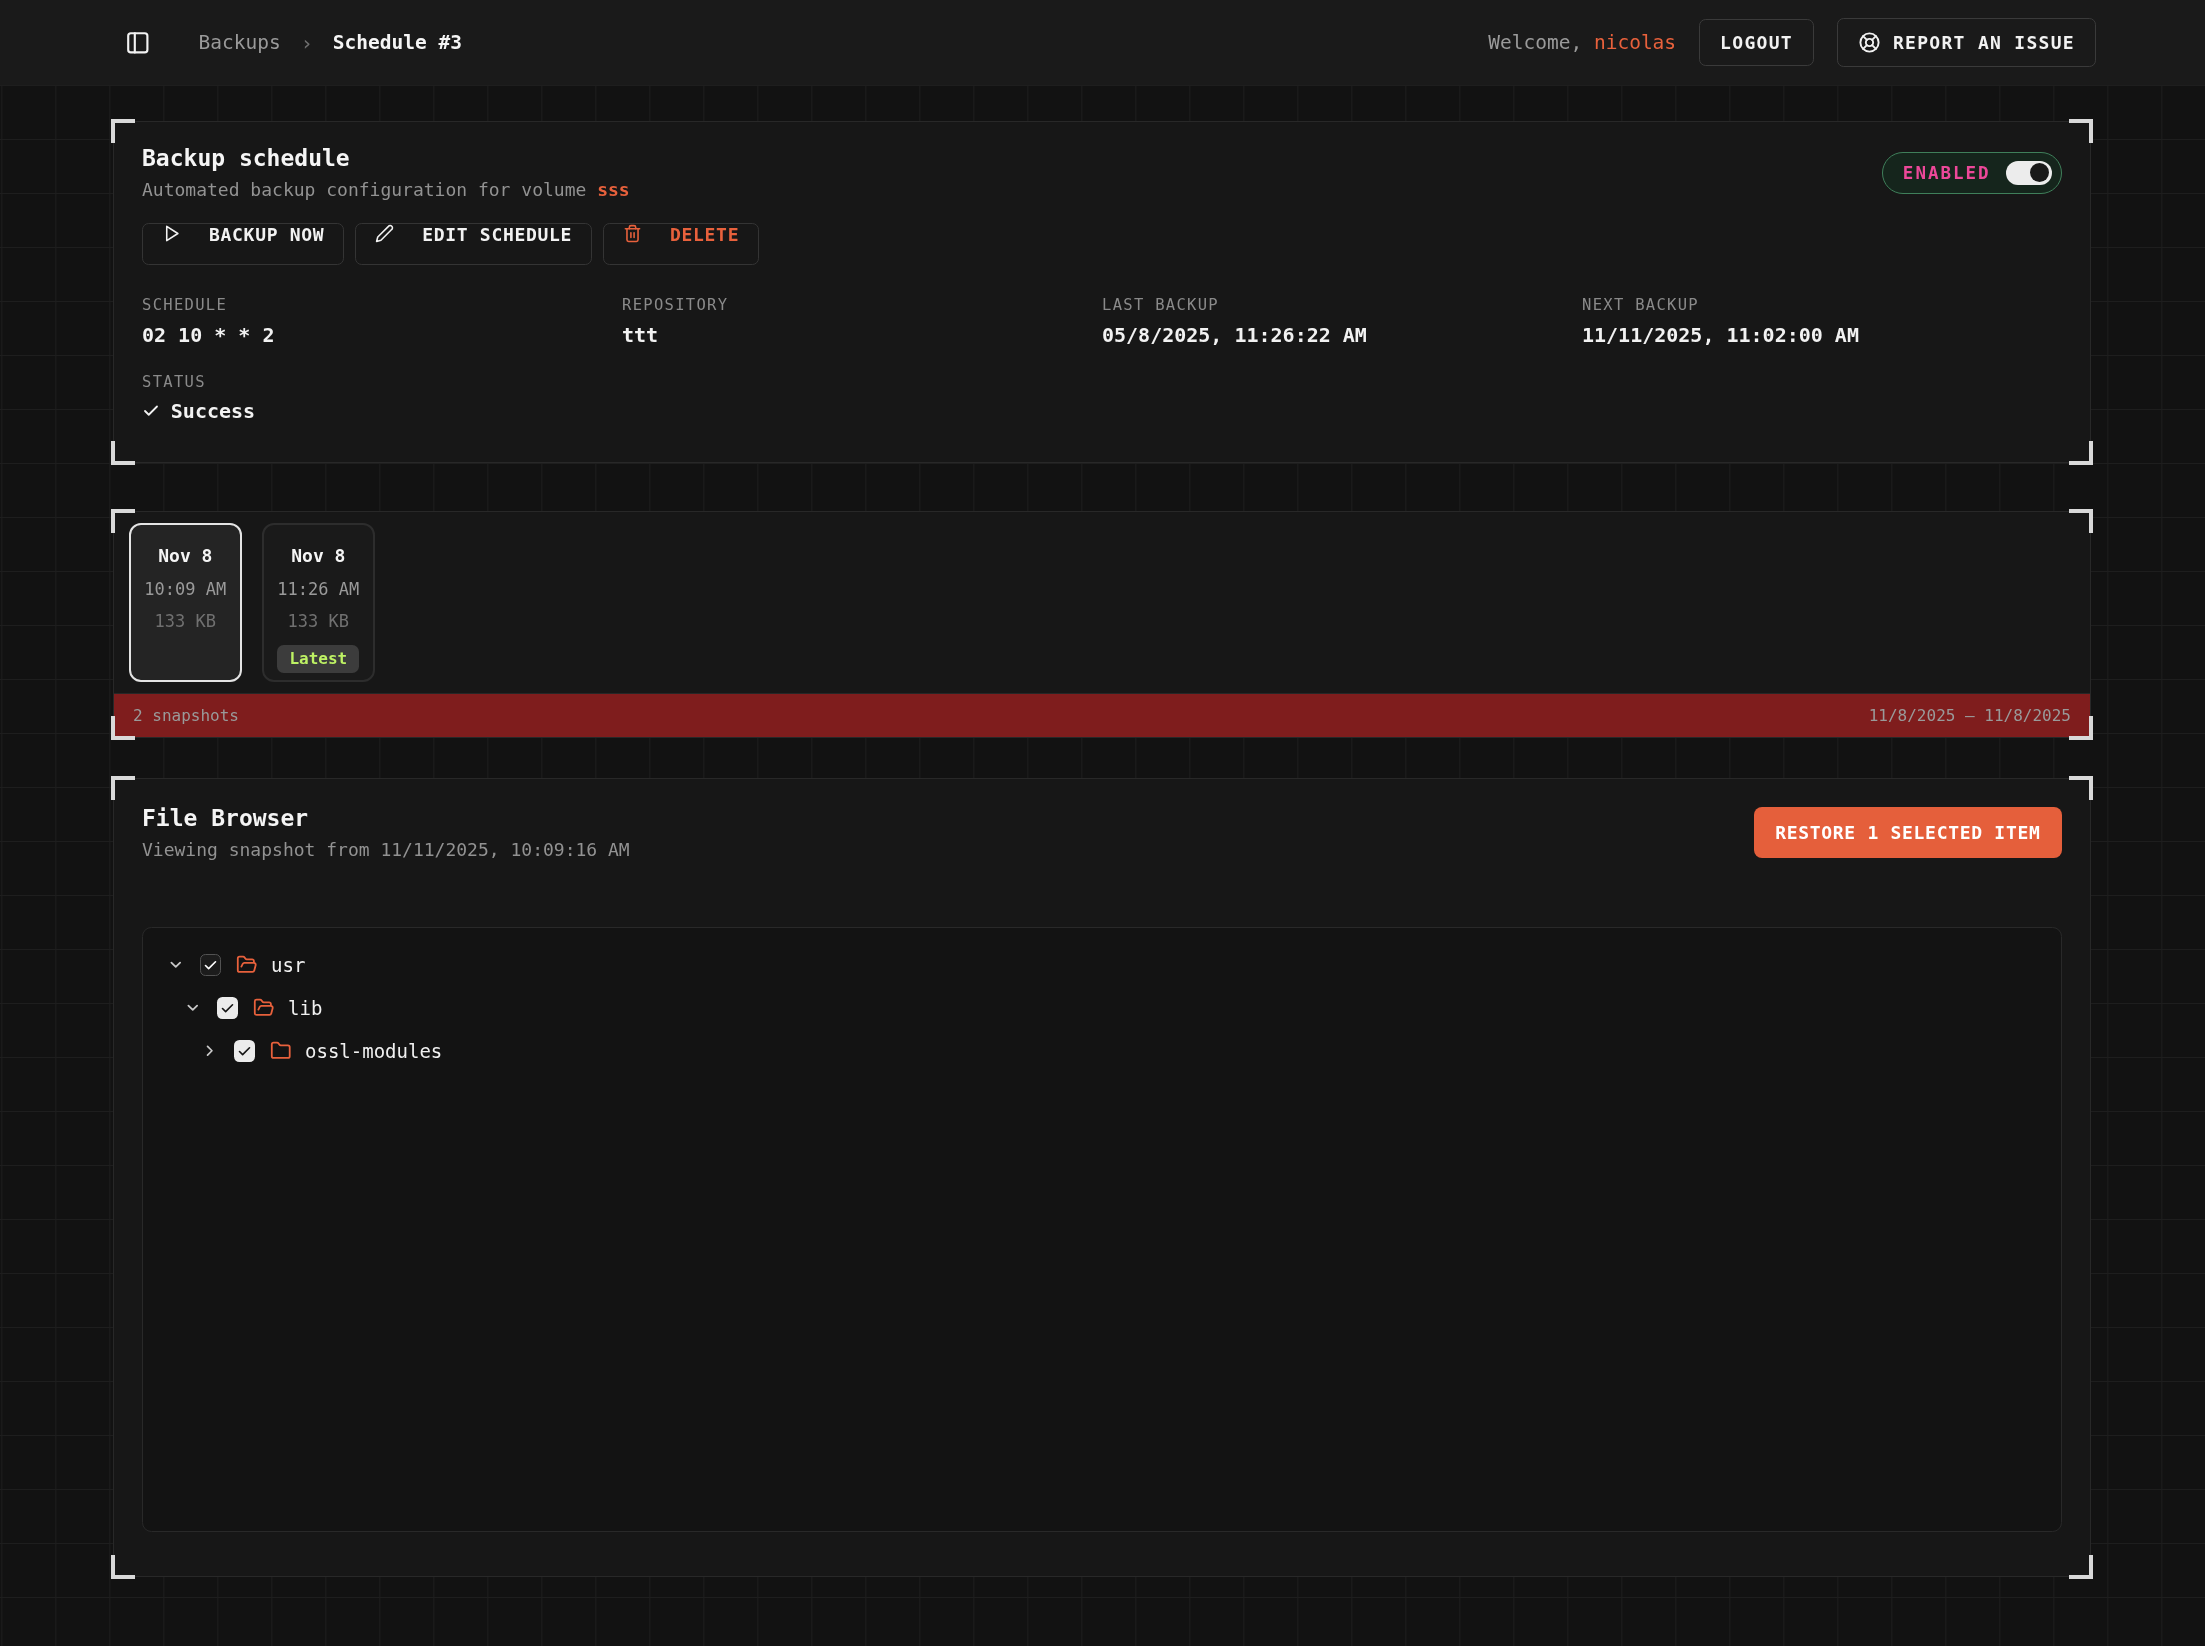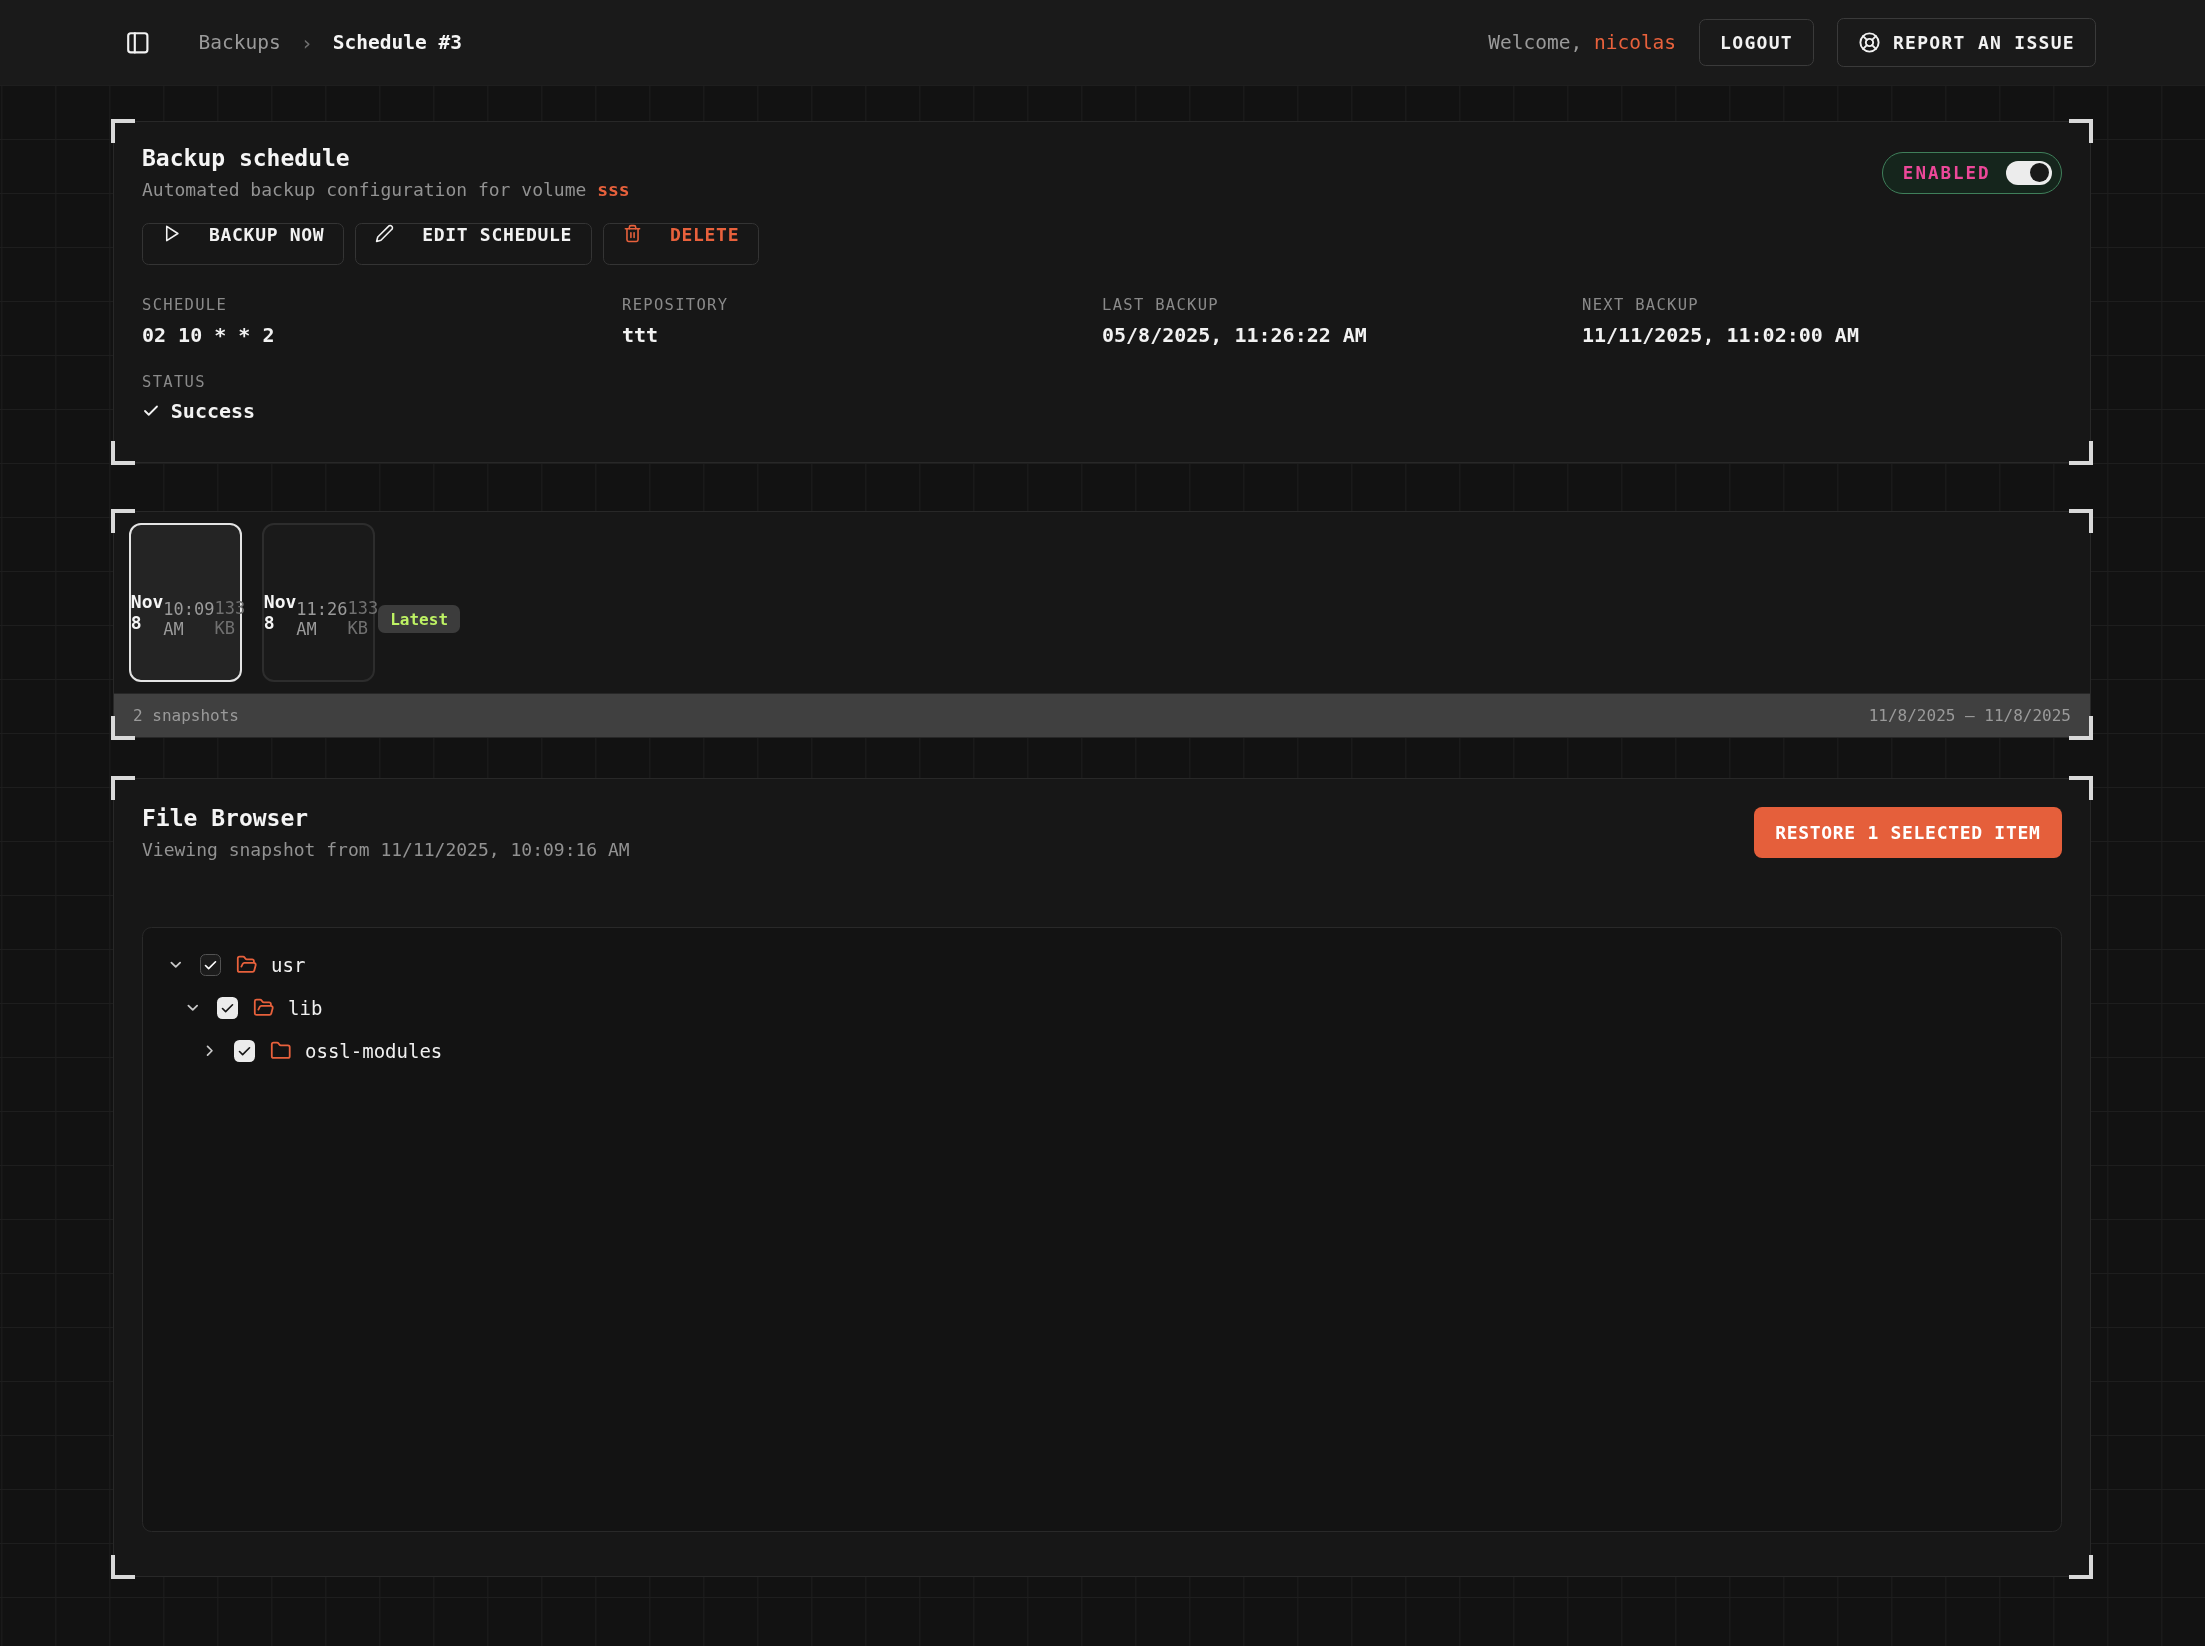--- a/index.html
+++ b/index.html
@@ -73,29 +73,29 @@
   .flabel{font-size:15.5px;color:#8a8a8a;letter-spacing:1.3px}
   .fvalue{margin-top:9.4px;font-size:20px;font-weight:700;color:#f2f2f2}
   .status-block{margin-top:25.6px}
   .status-value{margin-top:8px;display:flex;align-items:center;gap:10.8px;font-size:20px;font-weight:700}
 
   
   .panel-snapshots{margin-top:48px;height:227px;padding:10.8px 13.5px 0;display:flex;flex-direction:column}
   .snap-strip{display:flex;gap:20px;flex:1;align-items:flex-start;padding-left:1.3px}
   .snap-card{
     width:113px;height:159px;border-radius:12px;border:2px solid #2d2d2d;background:#1a1a1a;
-    display:flex;flex-direction:row;align-items:center;padding-top:20px;cursor:pointer;
+    display:flex;flex-direction:column;align-items:center;padding-top:20px;cursor:pointer;
   }
   .snap-card.selected{border-color:#e4e4e4;background:#242424}
   .snap-date{font-size:18px;font-weight:700;color:#f5f5f5}
   .snap-time{margin-top:13.5px;font-size:17px;color:#9a9a9a}
   .snap-size{margin-top:12px;font-size:17px;color:#707070}
   .snap-badge{margin-top:13.5px;background:#3c3c3c;color:#bef264;font-size:16px;font-weight:700;padding:4.7px 12px;border-radius:6.7px}
   .snap-footer{
-    height:44px;margin:0 -13.5px;border-top:1.3px solid #272727;background:#404040;
+    height:44px;margin:0 -13.5px;border-top:1.3px solid #272727;background:#7f1d1d;
     display:flex;justify-content:space-between;align-items:center;padding:0 19px;
     font-size:16px;color:#9a9a9a;
   }
 
   
   .panel-files{margin-top:40px;height:799px;padding:25.6px 28px}
   .files-head{display:flex;justify-content:space-between;align-items:flex-start}
   .restore-btn{
     margin-top:2.7px;background:#e55f3b;color:#ffffff;border:none;border-radius:8px;
     padding:15px 21.5px;font-family:inherit;font-size:18px;font-weight:700;letter-spacing:0.7px;cursor:pointer;

